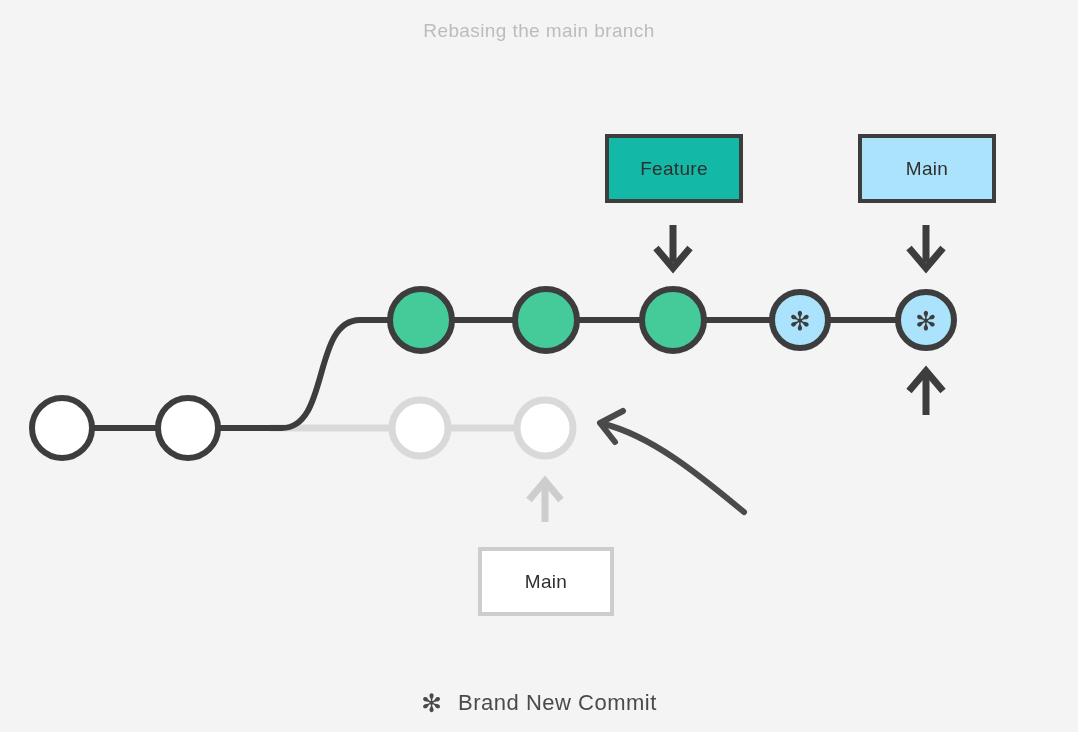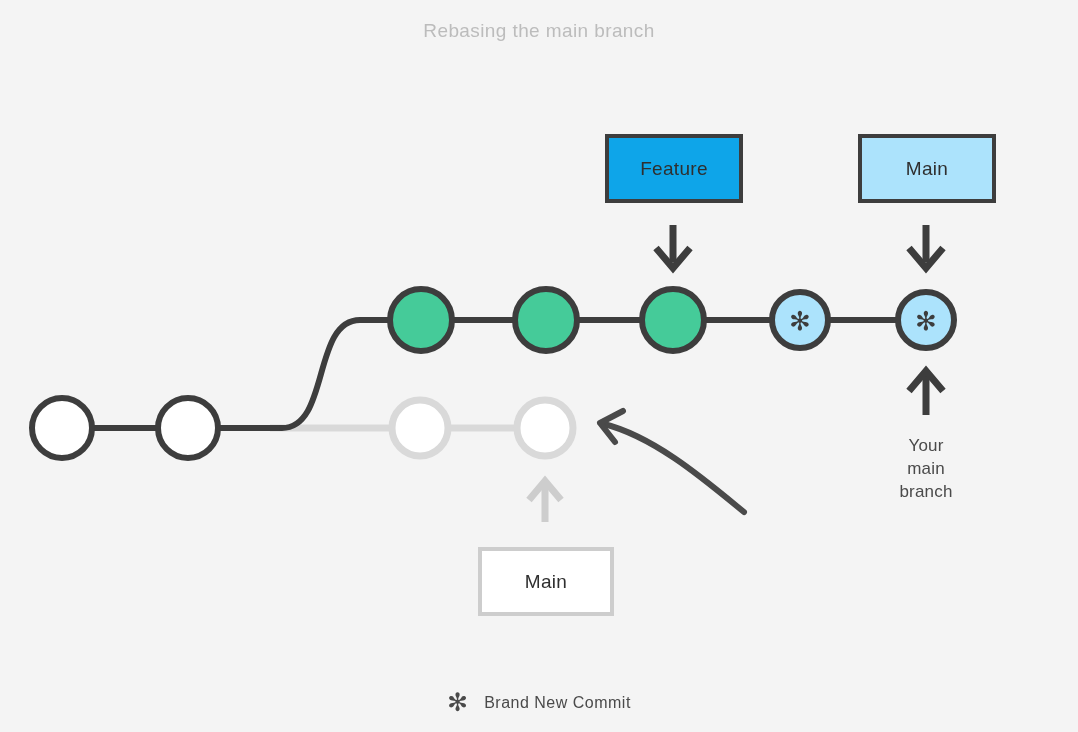--- a/index.html
+++ b/index.html
@@ -36,21 +36,21 @@
     box-sizing: border-box;
     display: flex;
     align-items: center;
     justify-content: center;
     font-size: 19px;
     letter-spacing: 0.3px;
   }
   .box-feature {
     left: 605px; top: 134px;
     width: 138px; height: 69px;
-    background: #0ea5e9;
+    background: #14b8a6;
     border: 4px solid #3d3d3d;
     color: #2f2f2f;
   }
   .box-main-top {
     left: 858px; top: 134px;
     width: 138px; height: 69px;
     background: #ace3fc;
     border: 4px solid #3d3d3d;
     color: #2f2f2f;
   }
@@ -90,21 +90,21 @@
     justify-content: center;
     gap: 16px;
   }
   .legend-glyph {
     font-size: 25px;
     line-height: 25px;
     color: #4a4a4a;
     font-family: "DejaVu Sans", sans-serif;
   }
   .legend-label {
-    font-size: 16px;
+    font-size: 22px;
     color: #4a4a4a;
     letter-spacing: 0.5px;
   }
   svg { display: block; }
   .node-label {
     font-family: "DejaVu Sans", sans-serif;
     font-size: 26px;
     fill: #3d3d3d;
     text-anchor: middle;
     dominant-baseline: central;
@@ -174,23 +174,20 @@
   </div>
 
   <div class="box box-main-top">
     <span>Main</span>
   </div>
 
   <div class="box box-main-bottom">
     <span>Main</span>
   </div>
 
-  <div class="caption caption-your-branch">Your
-main
-branch</div>
 
 
   <div class="legend">
     <span class="legend-glyph">✻</span>
     <span class="legend-label">Brand New Commit</span>
   </div>
 
 </div>
 
 </body></html>

